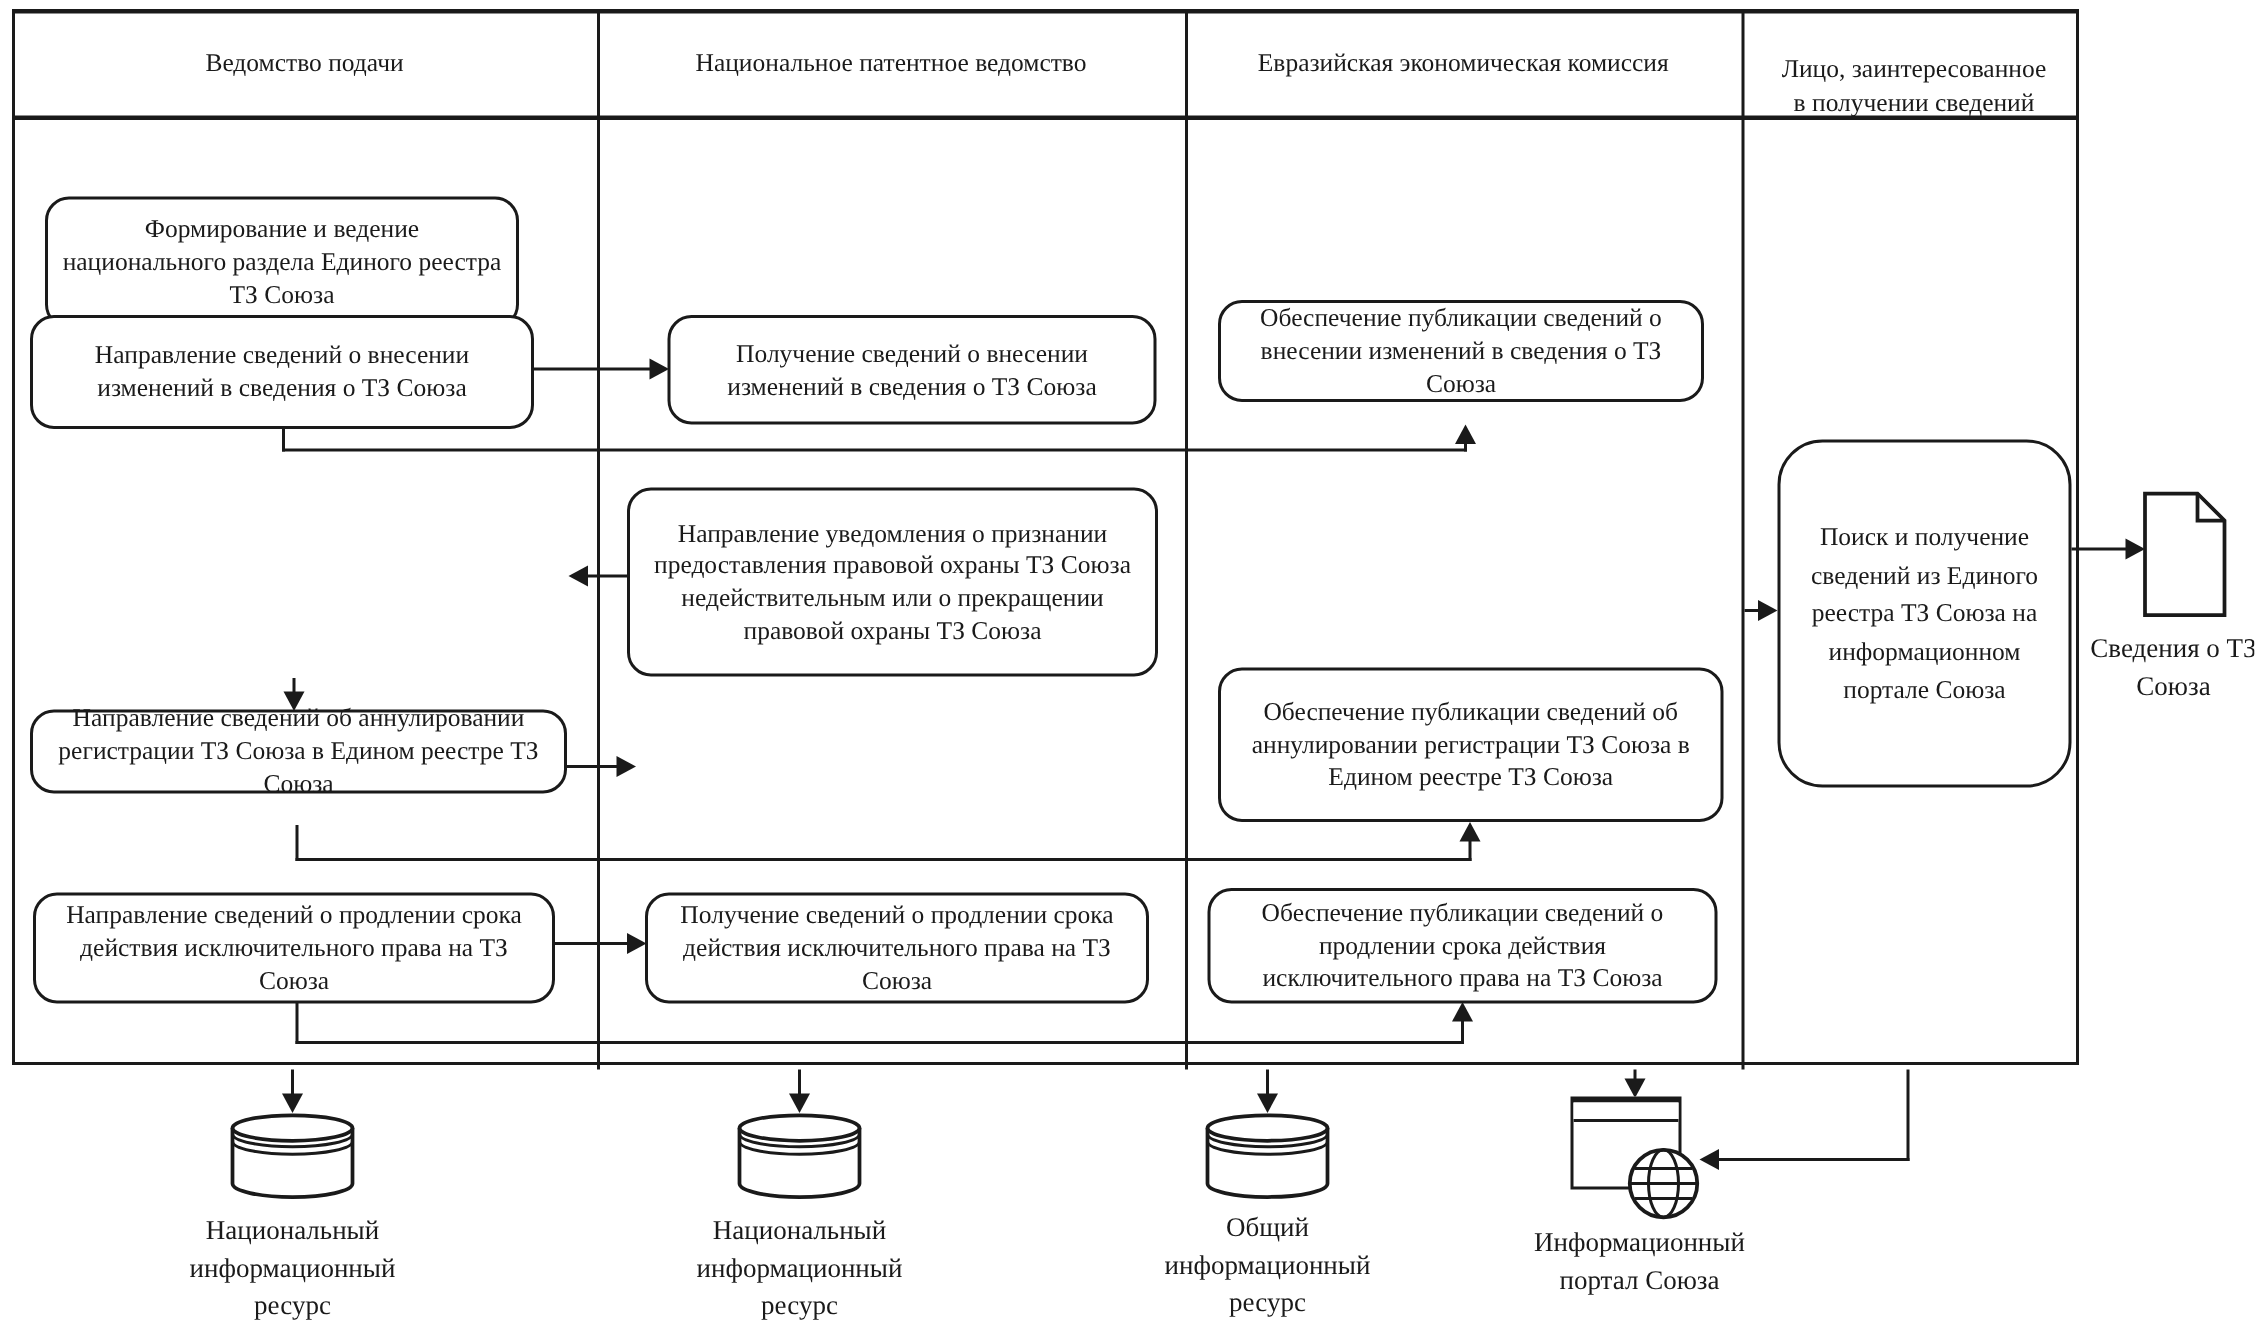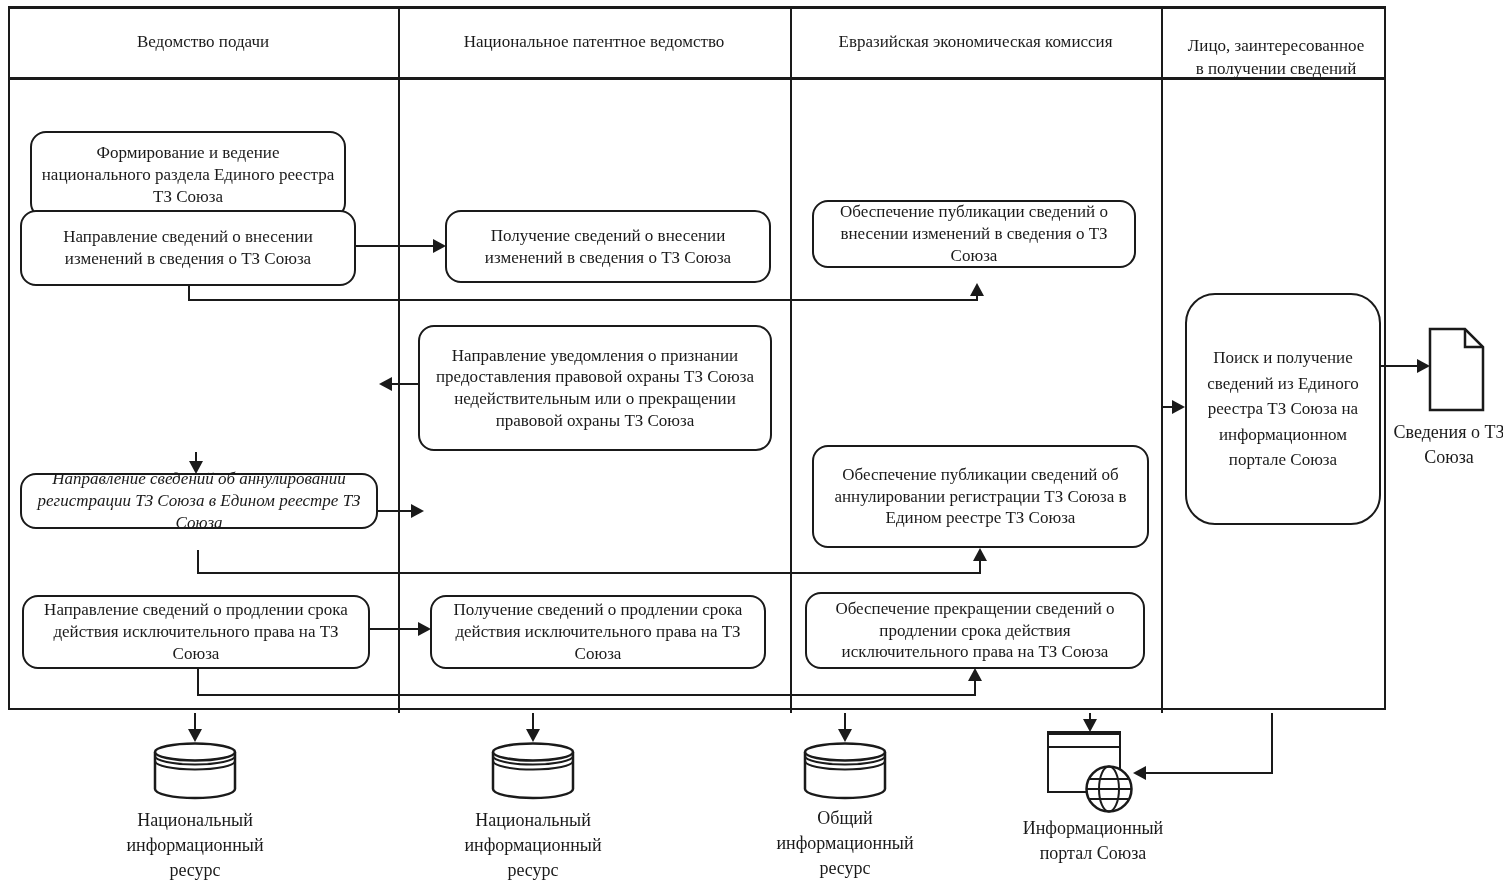--- a/index.html
+++ b/index.html
@@ -42,30 +42,30 @@
   <div class="vsep" style="left:790px;top:6px;width:2px;height:707px;"></div>
   <div class="vsep" style="left:1161px;top:6px;width:2px;height:707px;"></div>
 
   <div class="lane-header" style="left:8px;top:8px;width:390px;height:69px;">Ведомство подачи</div>
   <div class="lane-header" style="left:398px;top:8px;width:392px;height:69px;">Национальное патентное ведомство</div>
   <div class="lane-header" style="left:790px;top:8px;width:371px;height:69px;">Евразийская экономическая комиссия</div>
   <div class="lane-header" style="left:1186px;top:22px;width:180px;height:71px;">Лицо, заинтересованное в получении сведений</div>
 
   <div class="pbox" style="left:30px;top:103px;width:316px;height:88px;margin-top:28px;">Формирование и ведение национального раздела Единого реестра ТЗ Союза</div>
   <div class="pbox" style="left:20px;top:210px;width:336px;height:76px;">Направление сведений о внесении изменений в сведения о ТЗ Союза</div>
-  <div class="pbox" style="left:20px;top:473px;width:358px;height:56px;font-style:italic;">Направление сведений об аннулировании регистрации ТЗ Союза в Едином реестре ТЗ Союза</div>
+  <div class="pbox" style="left:20px;top:473px;width:358px;height:56px;">Направление сведений об аннулировании регистрации ТЗ Союза в Едином реестре ТЗ Союза</div>
   <div class="pbox" style="left:22px;top:595px;width:348px;height:74px;">Направление сведений о продлении срока действия исключительного права на ТЗ Союза</div>
 
   <div class="pbox" style="left:445px;top:210px;width:326px;height:73px;">Получение сведений о внесении изменений в сведения о ТЗ Союза</div>
   <div class="pbox" style="left:418px;top:325px;width:354px;height:126px;">Направление уведомления о признании предоставления правовой охраны ТЗ Союза недействительным или о прекращении правовой охраны ТЗ Союза</div>
   <div class="pbox" style="left:430px;top:595px;width:336px;height:74px;">Получение сведений о продлении срока действия исключительного права на ТЗ Союза</div>
 
   <div class="pbox" style="left:812px;top:200px;width:324px;height:68px;text-align:center;">Обеспечение публикации сведений о внесении изменений в сведения о ТЗ Союза</div>
   <div class="pbox" style="left:812px;top:445px;width:337px;height:103px;">Обеспечение публикации сведений об аннулировании регистрации ТЗ Союза в Едином реестре ТЗ Союза</div>
-  <div class="pbox" style="left:805px;top:592px;width:340px;height:77px;">Обеспечение прекращении сведений о продлении срока действия исключительного права на ТЗ Союза</div>
+  <div class="pbox" style="left:805px;top:592px;width:340px;height:77px;">Обеспечение публикации сведений о продлении срока действия исключительного права на ТЗ Союза</div>
 
   <div class="pbox big-radius" style="left:1185px;top:293px;width:196px;height:232px;">Поиск и получение сведений из Единого реестра ТЗ Союза на информационном портале Союза</div>
 
   <div class="h-line" style="left:356px;top:245px;width:78px;"></div>
   <div class="ah right" style="left:433px;top:239px;"></div>
 
   <div class="v-line" style="left:188px;top:285px;height:16px;"></div>
   <div class="h-line" style="left:188px;top:299px;width:790px;"></div>
   <div class="v-line" style="left:976px;top:292px;height:9px;"></div>
   <div class="ah up" style="left:970px;top:283px;"></div>

